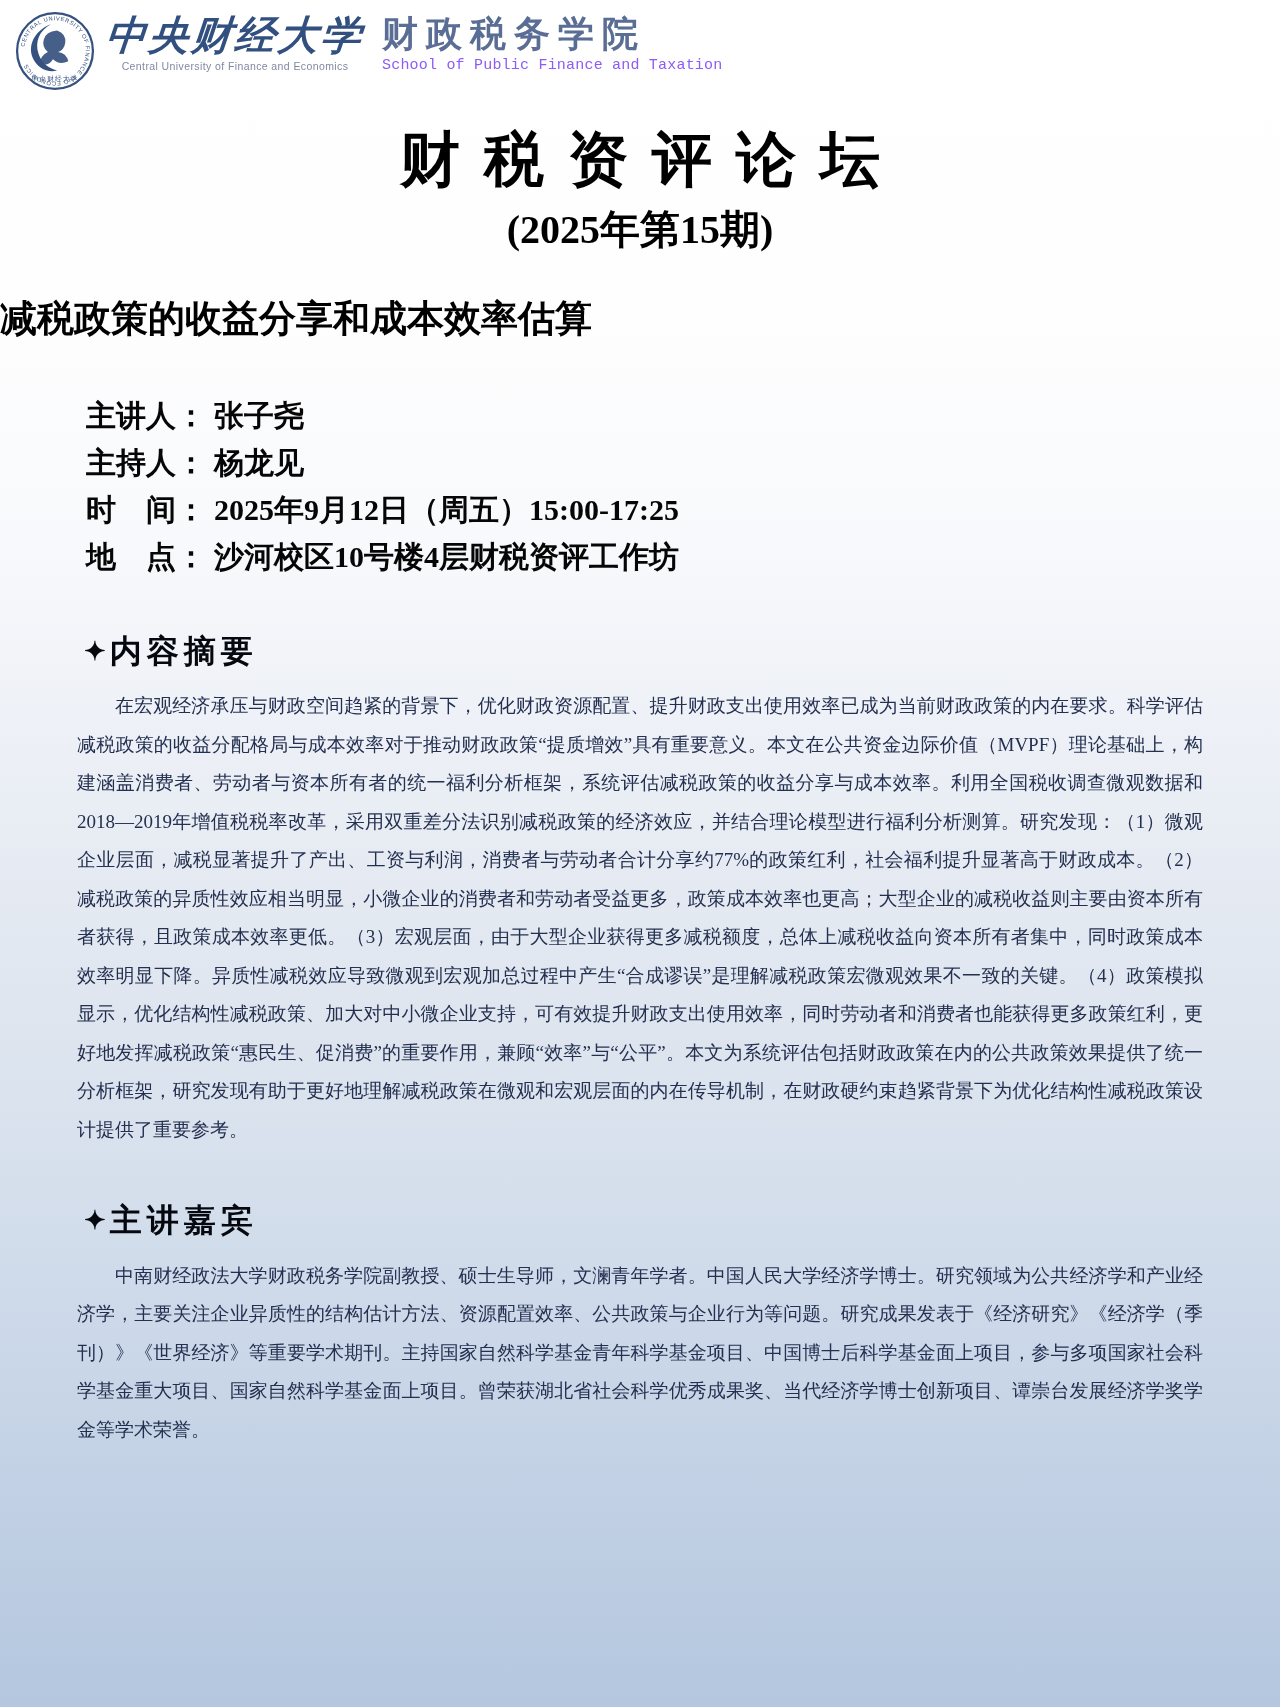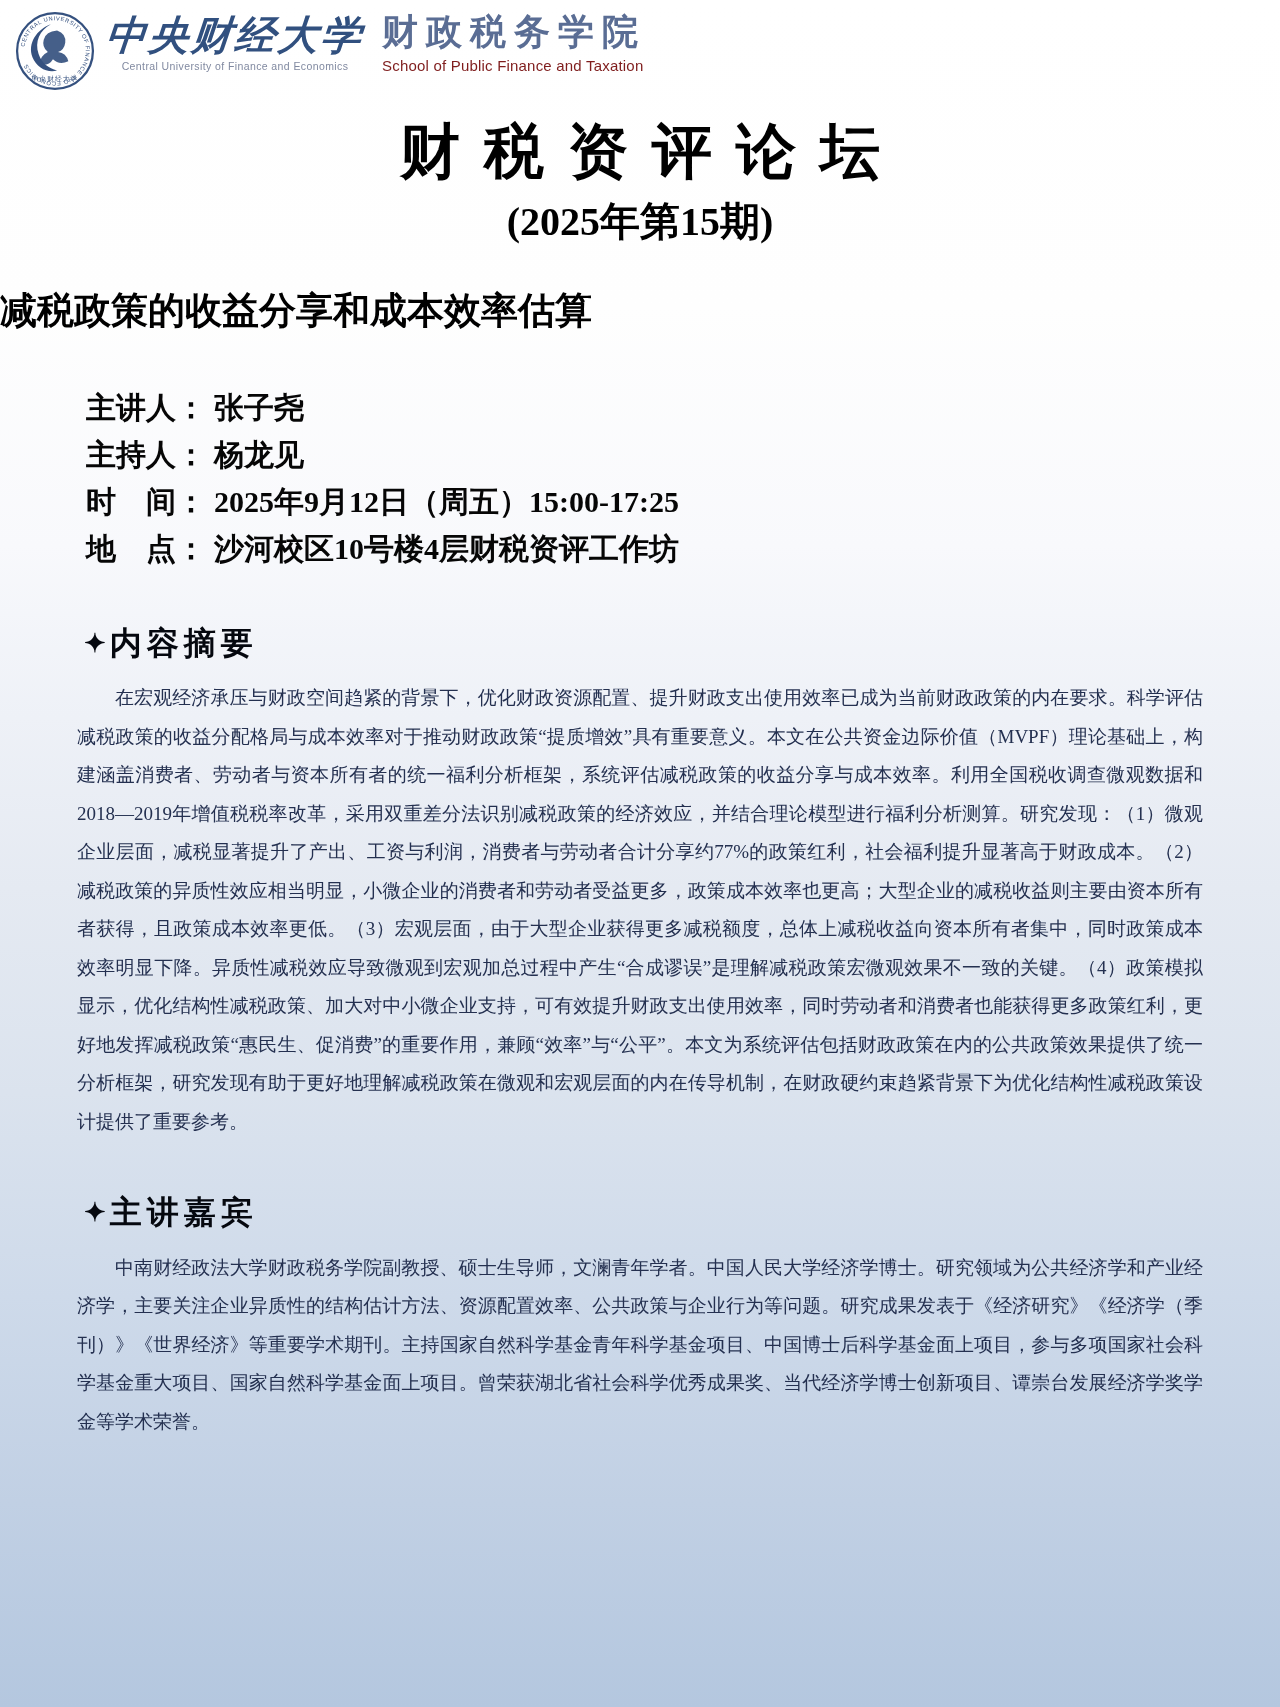--- a/index.html
+++ b/index.html
@@ -18,30 +18,30 @@
   .univ-cn{
     font-size:40px;font-weight:bold;color:#31507f;letter-spacing:3px;
     font-style:italic;transform:skewX(-5deg);line-height:1.1;
   }
   .univ-en{
     font-family:"Liberation Sans",sans-serif;
     font-size:10.5px;color:#8property;color:#8089a0;margin-top:2px;letter-spacing:0.4px;
   }
   .school-block{margin-left:18px;text-align:left;padding-top:6px;}
   .school-cn{
-    font-family:Liberation Mono, monospace;
+    font-family:Liberation Serif, serif;
     font-size:36px;font-weight:bold;color:#5a6d94;letter-spacing:8px;line-height:1.05;
   }
   .school-en{
-    font-family:Liberation Sans, sans-serif;
-    font-size:15px;color:#7f1d1d;margin-top:3px;letter-spacing:0.2px;
+    font-family:Liberation Mono, monospace;
+    font-size:15px;color:#8b5cf6;margin-top:3px;letter-spacing:0.2px;
   }
   
   .forum-title{
-    margin-top:20px;text-align:center;font-size:60px;font-weight:bold;
+    margin-top:28px;text-align:center;font-size:60px;font-weight:bold;
     letter-spacing:0.40em;padding-left:0.40em;line-height:1.2;color:#000;
   }
   .issue-line{margin-top:8px;text-align:center;font-size:40px;font-weight:bold;line-height:1.3;}
   .talk-title{margin-top:40px;text-align:left;font-size:37px;font-weight:bold;line-height:1.25;}
   
   .info{margin:50px 0 0 86px;}
   .info-row{font-size:30px;font-weight:bold;line-height:47px;color:#060606;}
   .info-row .value{margin-left:8px;}
   
   .section-heading{

